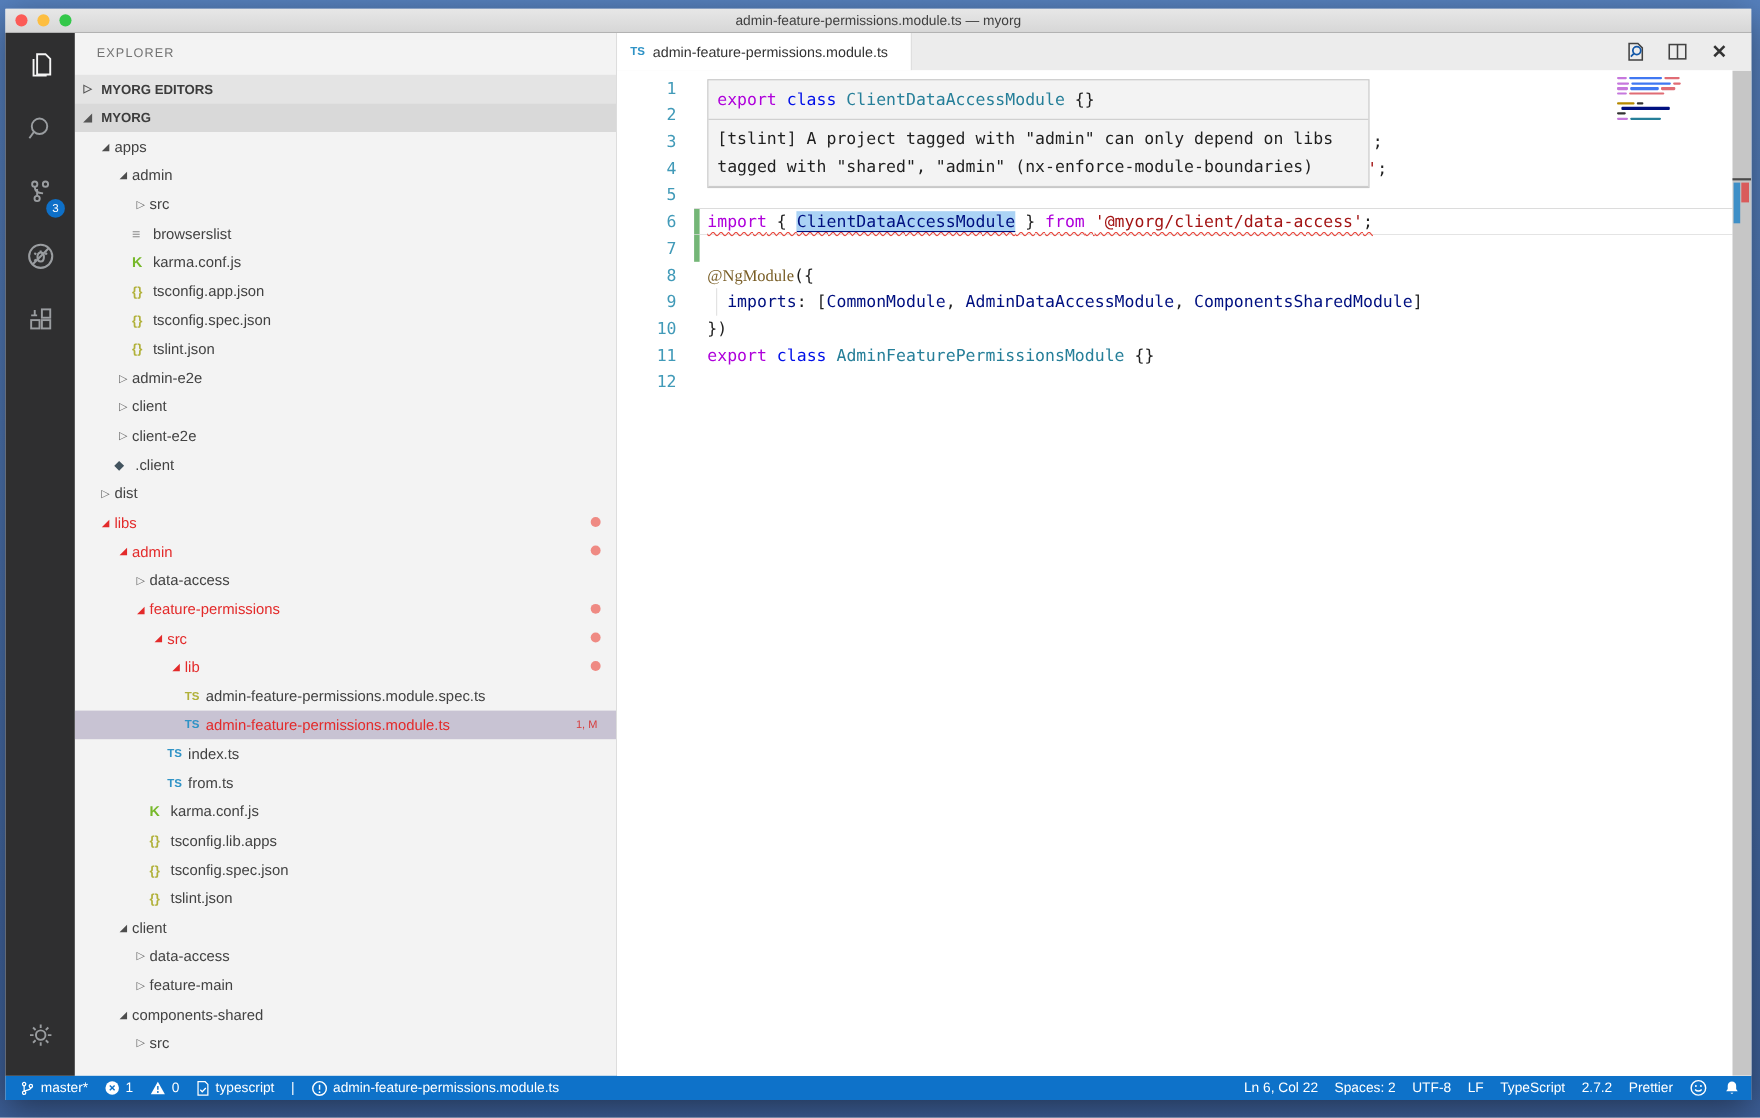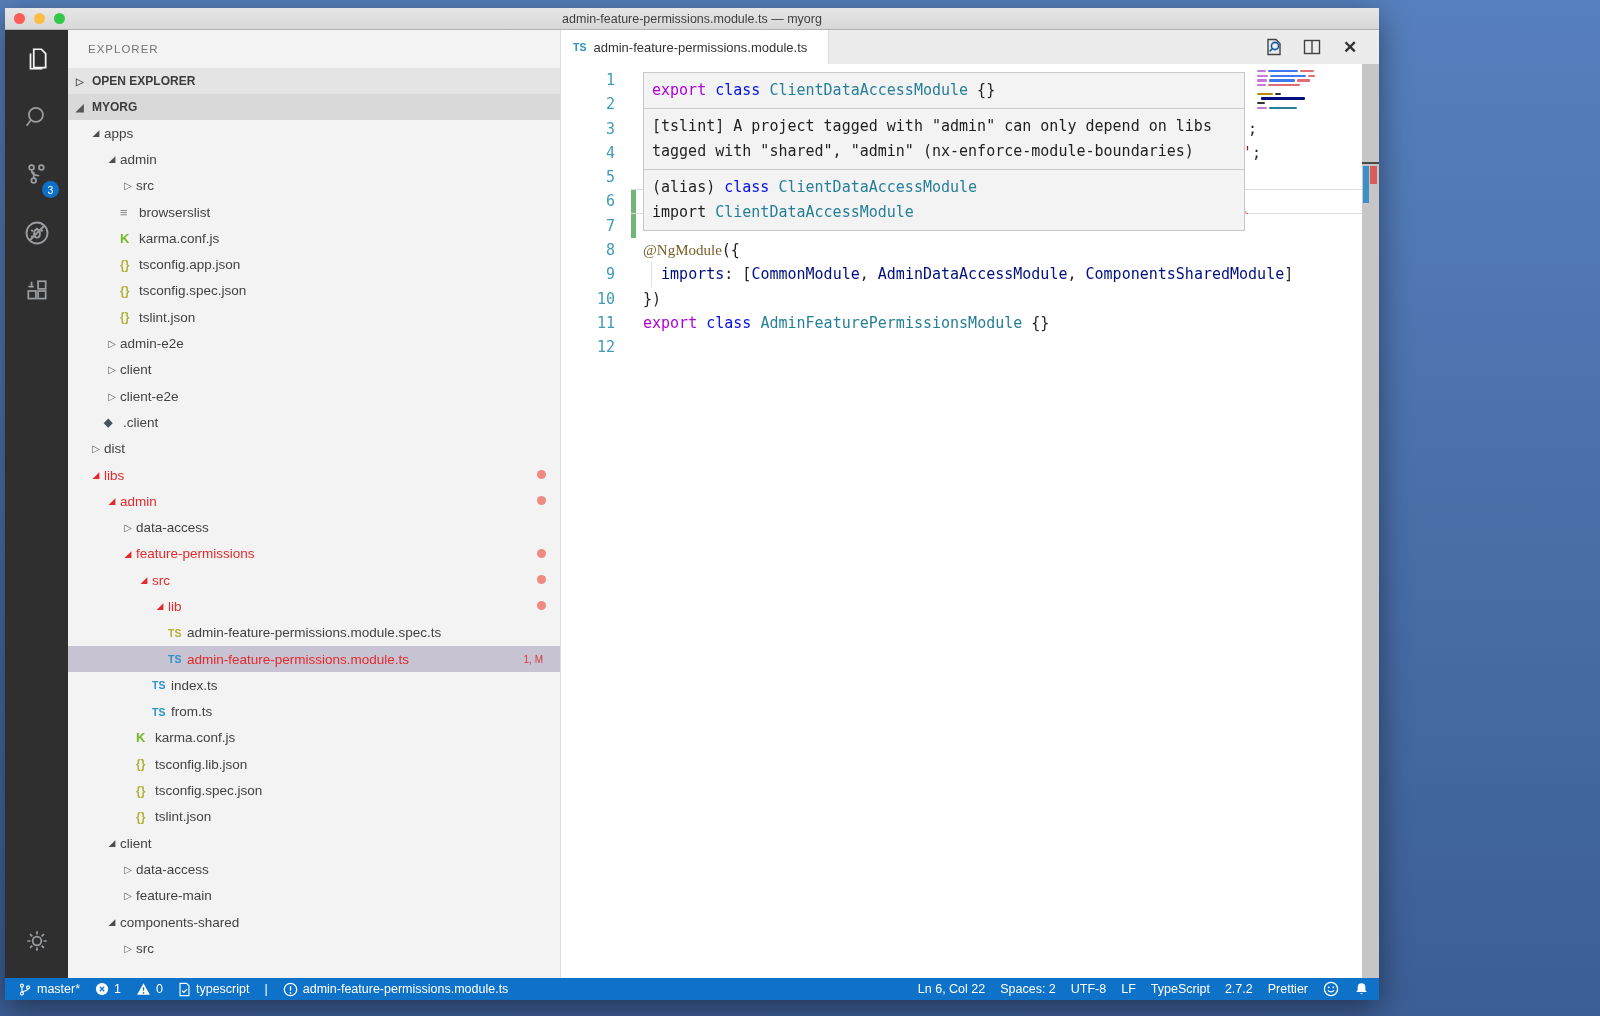--- a/index.html
+++ b/index.html
@@ -1,19 +1,19 @@
 <!DOCTYPE html>
 <html><head>
 <meta charset="utf-8">
 <style>
   * { margin:0; padding:0; box-sizing:border-box; }
   html,body { width:1600px; height:1016px; overflow:hidden; }
   body { background:linear-gradient(180deg,#5680bd,#3c5e96); font-family:"Liberation Sans",sans-serif; }
 
-  #window { position:absolute; left:5px; top:8px; width:1374px; height:992px; background:#fff; box-shadow:0 8px 30px rgba(0,0,0,.45); display:flex; flex-direction:column; }
+  #window { position:absolute; left:5px; top:8px; width:1587px; height:992px; background:#fff; box-shadow:0 8px 30px rgba(0,0,0,.45); display:flex; flex-direction:column; }
 
   
   .titlebar { height:22px; background:linear-gradient(#e7e7e7,#d7d7d7); border-bottom:1px solid #b2b2b2; position:relative; display:flex; align-items:center; justify-content:center; flex:none; }
   .titlebar .title { font-size:12.5px; color:#3f3f3f; }
   .lights { position:absolute; left:9px; top:4.5px; display:flex; gap:9px; }
   .light { width:11px; height:11px; border-radius:50%; }
   .light.r { background:#fc5b57; } .light.y { background:#fdbe41; } .light.g { background:#34c84a; }
 
   
   .main { flex:1; display:flex; min-height:0; }
@@ -150,21 +150,21 @@
             <circle cx="12" cy="12" r="4"></circle>
             <path d="M12 3v3M12 18v3M3 12h3M18 12h3M5.6 5.6l2.1 2.1M16.3 16.3l2.1 2.1M5.6 18.4l2.1-2.1M16.3 7.7l2.1-2.1"></path>
           </svg>
       </div>
     </div>
 
     <div class="sidebar">
       <div class="sb-title">EXPLORER</div>
       <div class="sb-header open-editors">
         <span class="chev">▷</span>
-        <span>OPEN EXPLORER</span>
+        <span>MYORG EDITORS</span>
       </div>
       <div class="sb-header root">
         <span class="chev">◢</span>
         <span>MYORG</span>
       </div>
       <div class="tree" id="tree">
           <div class="trow" style="padding-left: 20px;">
             <span class="arrow open">◢</span>
             <span>apps</span>
           </div>
@@ -261,21 +261,21 @@
           <div class="trow" style="padding-left: 84px;">
             <span class="ficon i-ts-blue">TS</span>
             <span>from.ts</span>
           </div>
           <div class="trow" style="padding-left: 68px;">
             <span class="ficon i-karma">K</span>
             <span>karma.conf.js</span>
           </div>
           <div class="trow" style="padding-left: 68px;">
             <span class="ficon i-json">{}</span>
-            <span>tsconfig.lib.json</span>
+            <span>tsconfig.lib.apps</span>
           </div>
           <div class="trow" style="padding-left: 68px;">
             <span class="ficon i-json">{}</span>
             <span>tsconfig.spec.json</span>
           </div>
           <div class="trow" style="padding-left: 68px;">
             <span class="ficon i-json">{}</span>
             <span>tslint.json</span>
           </div>
           <div class="trow" style="padding-left: 36px;">
@@ -344,24 +344,20 @@
           </div>
 
         <div class="hover" id="hoverbox">
           <div class="sec" id="hover-sig"><span class="tk-kw">export</span><span class="tk-fg"> </span><span class="tk-kw2">class</span><span class="tk-fg"> </span><span class="tk-cls">ClientDataAccessModule</span><span class="tk-fg"> {}</span></div>
           <div class="div"></div>
           <div class="sec" id="hover-msg">
               <div>[tslint] A project tagged with "admin" can only depend on libs</div>
               <div> tagged with "shared", "admin" (nx-enforce-module-boundaries)</div>
             </div>
           <div class="div"></div>
-          <div class="sec" id="hover-alias">
-              <div><span class="tk-fg">(alias) </span><span class="tk-kw2">class</span><span class="tk-fg"> </span><span class="tk-cls">ClientDataAccessModule</span></div>
-              <div><span class="tk-fg">import</span><span class="tk-fg"> </span><span class="tk-cls">ClientDataAccessModule</span></div>
-            </div>
         </div>
 
         <div class="minimap" id="minimap">
             <div class="mm-row" style="padding-left: 0px;">
               <span class="mm-bar" style="background: rgb(198, 120, 221); width: 9px;"></span>
               <span class="mm-bar" style="background: rgb(64, 120, 242); width: 30px;"></span>
               <span class="mm-bar" style="background: rgb(224, 108, 117); width: 14px;"></span>
             </div>
             <div class="mm-row" style="padding-left: 0px;">
               <span class="mm-bar" style="background: rgb(198, 120, 221); width: 11px;"></span>

